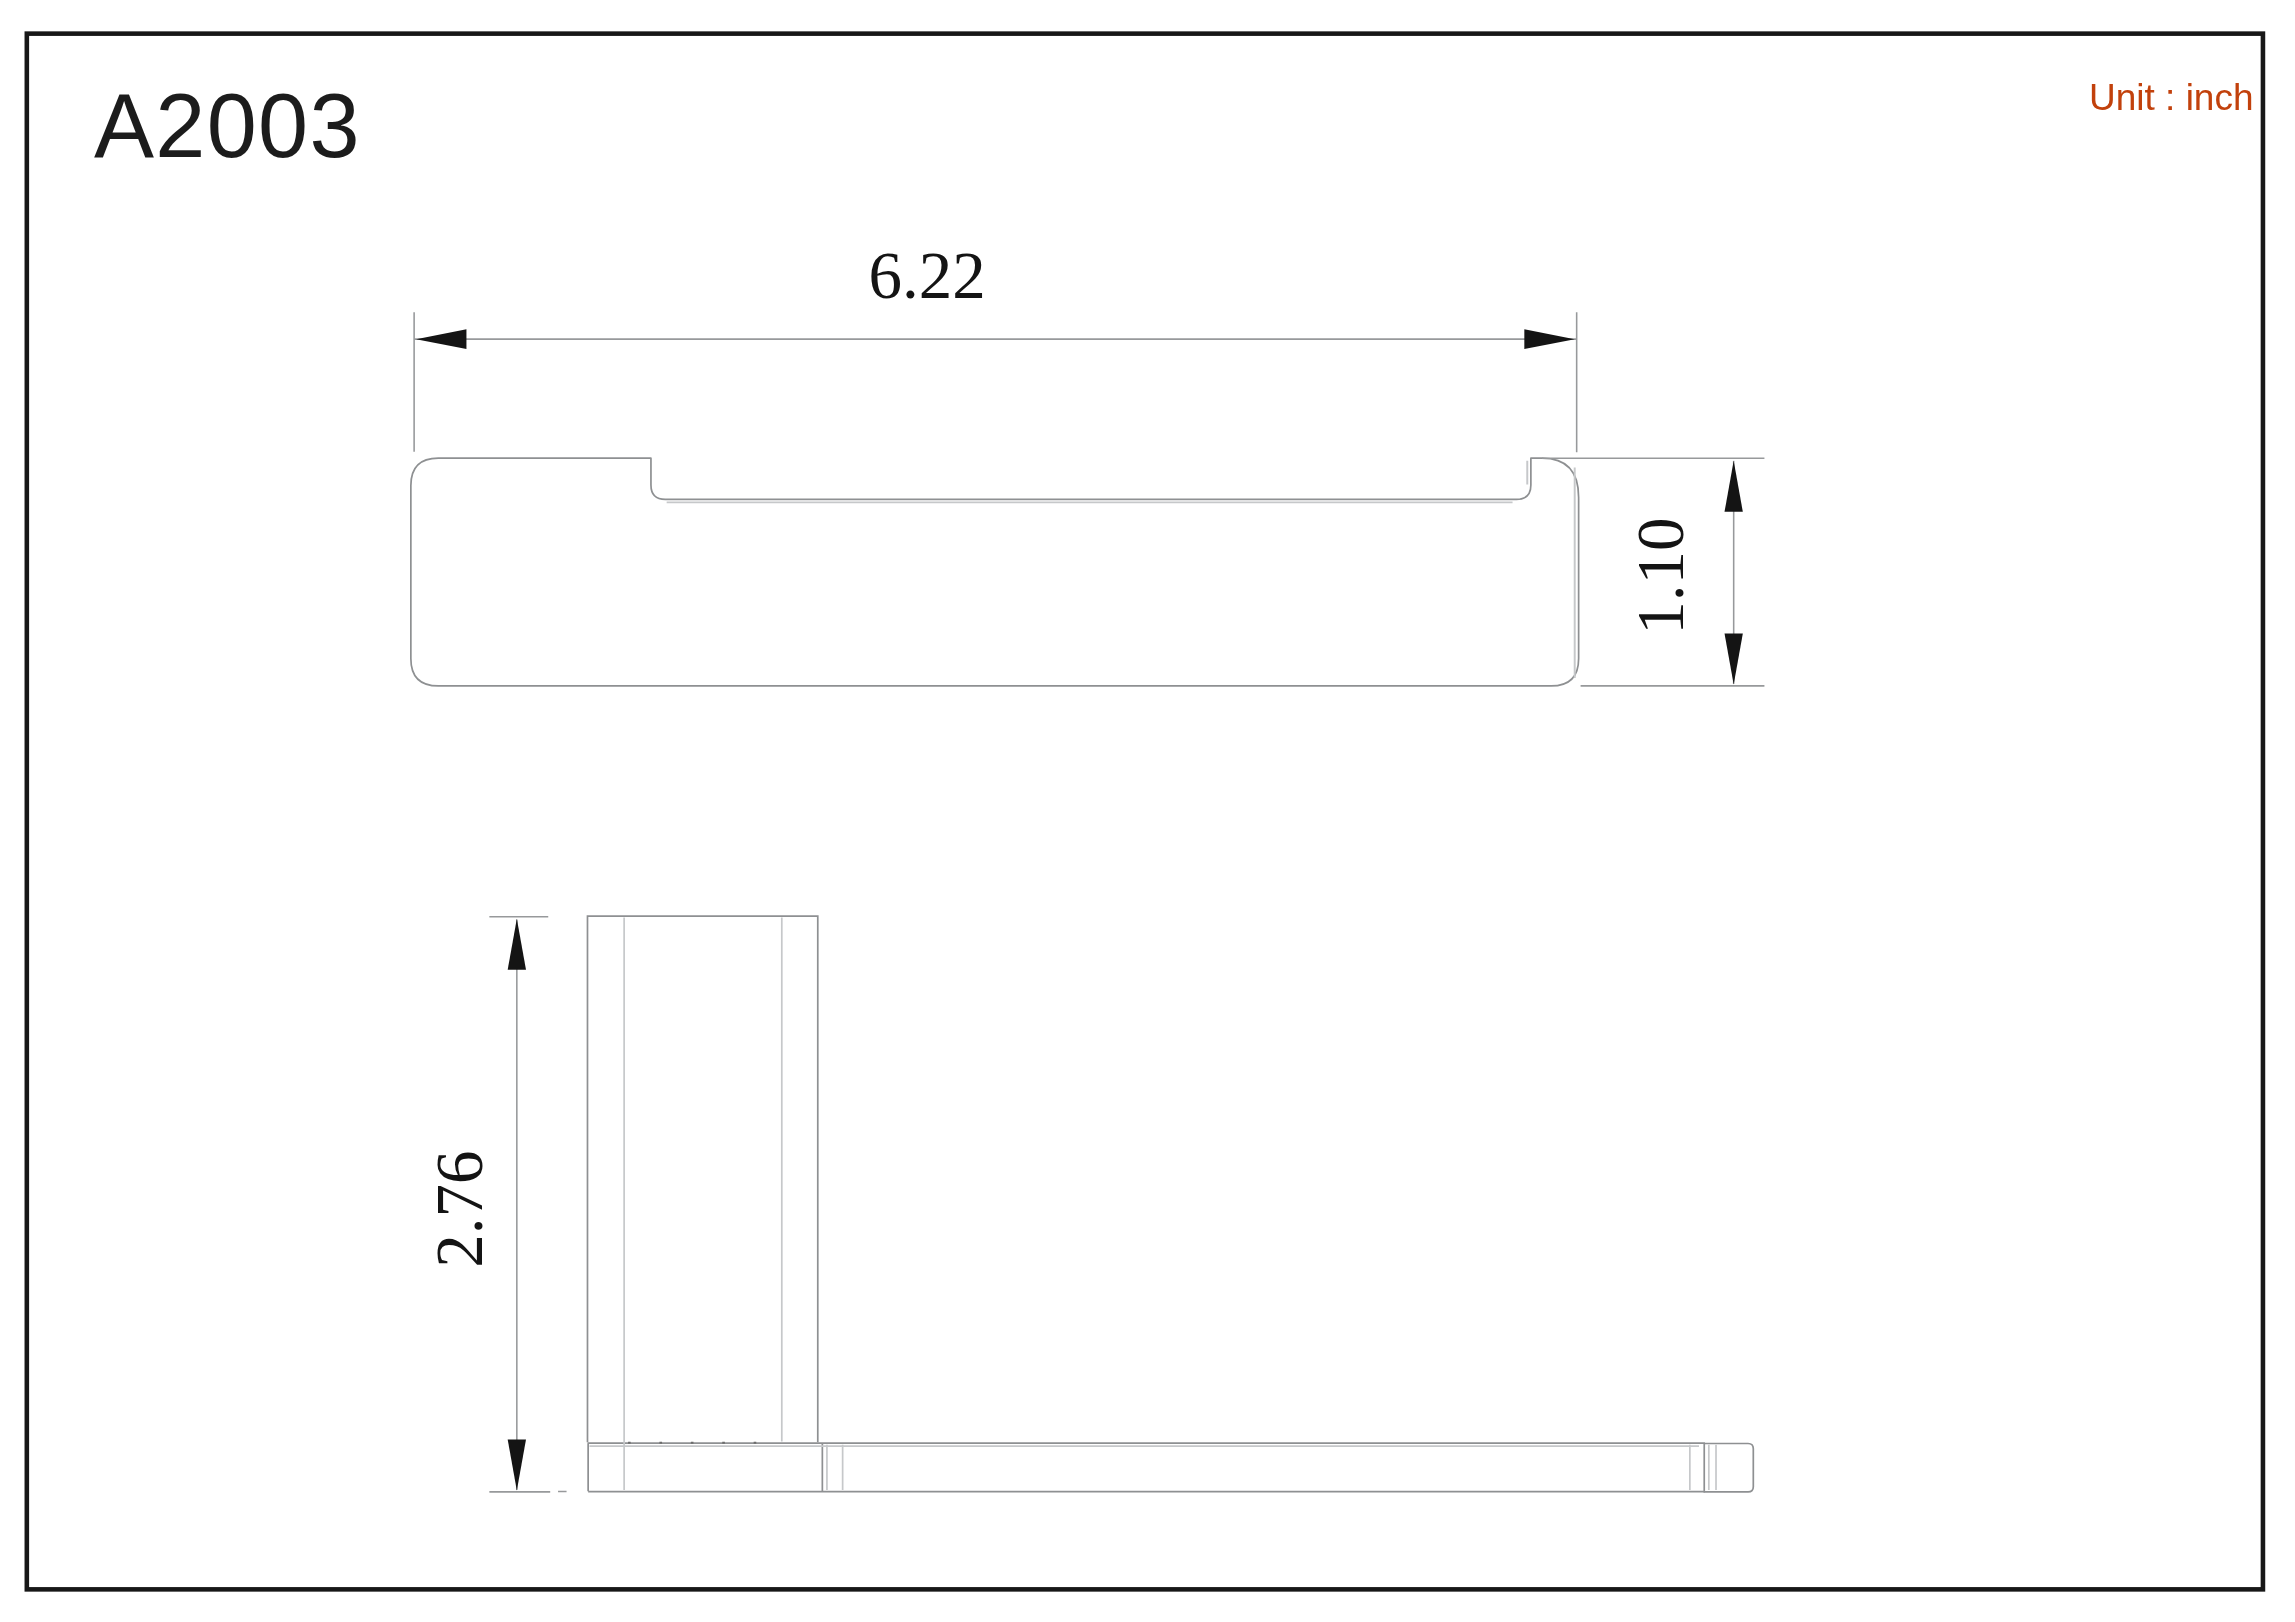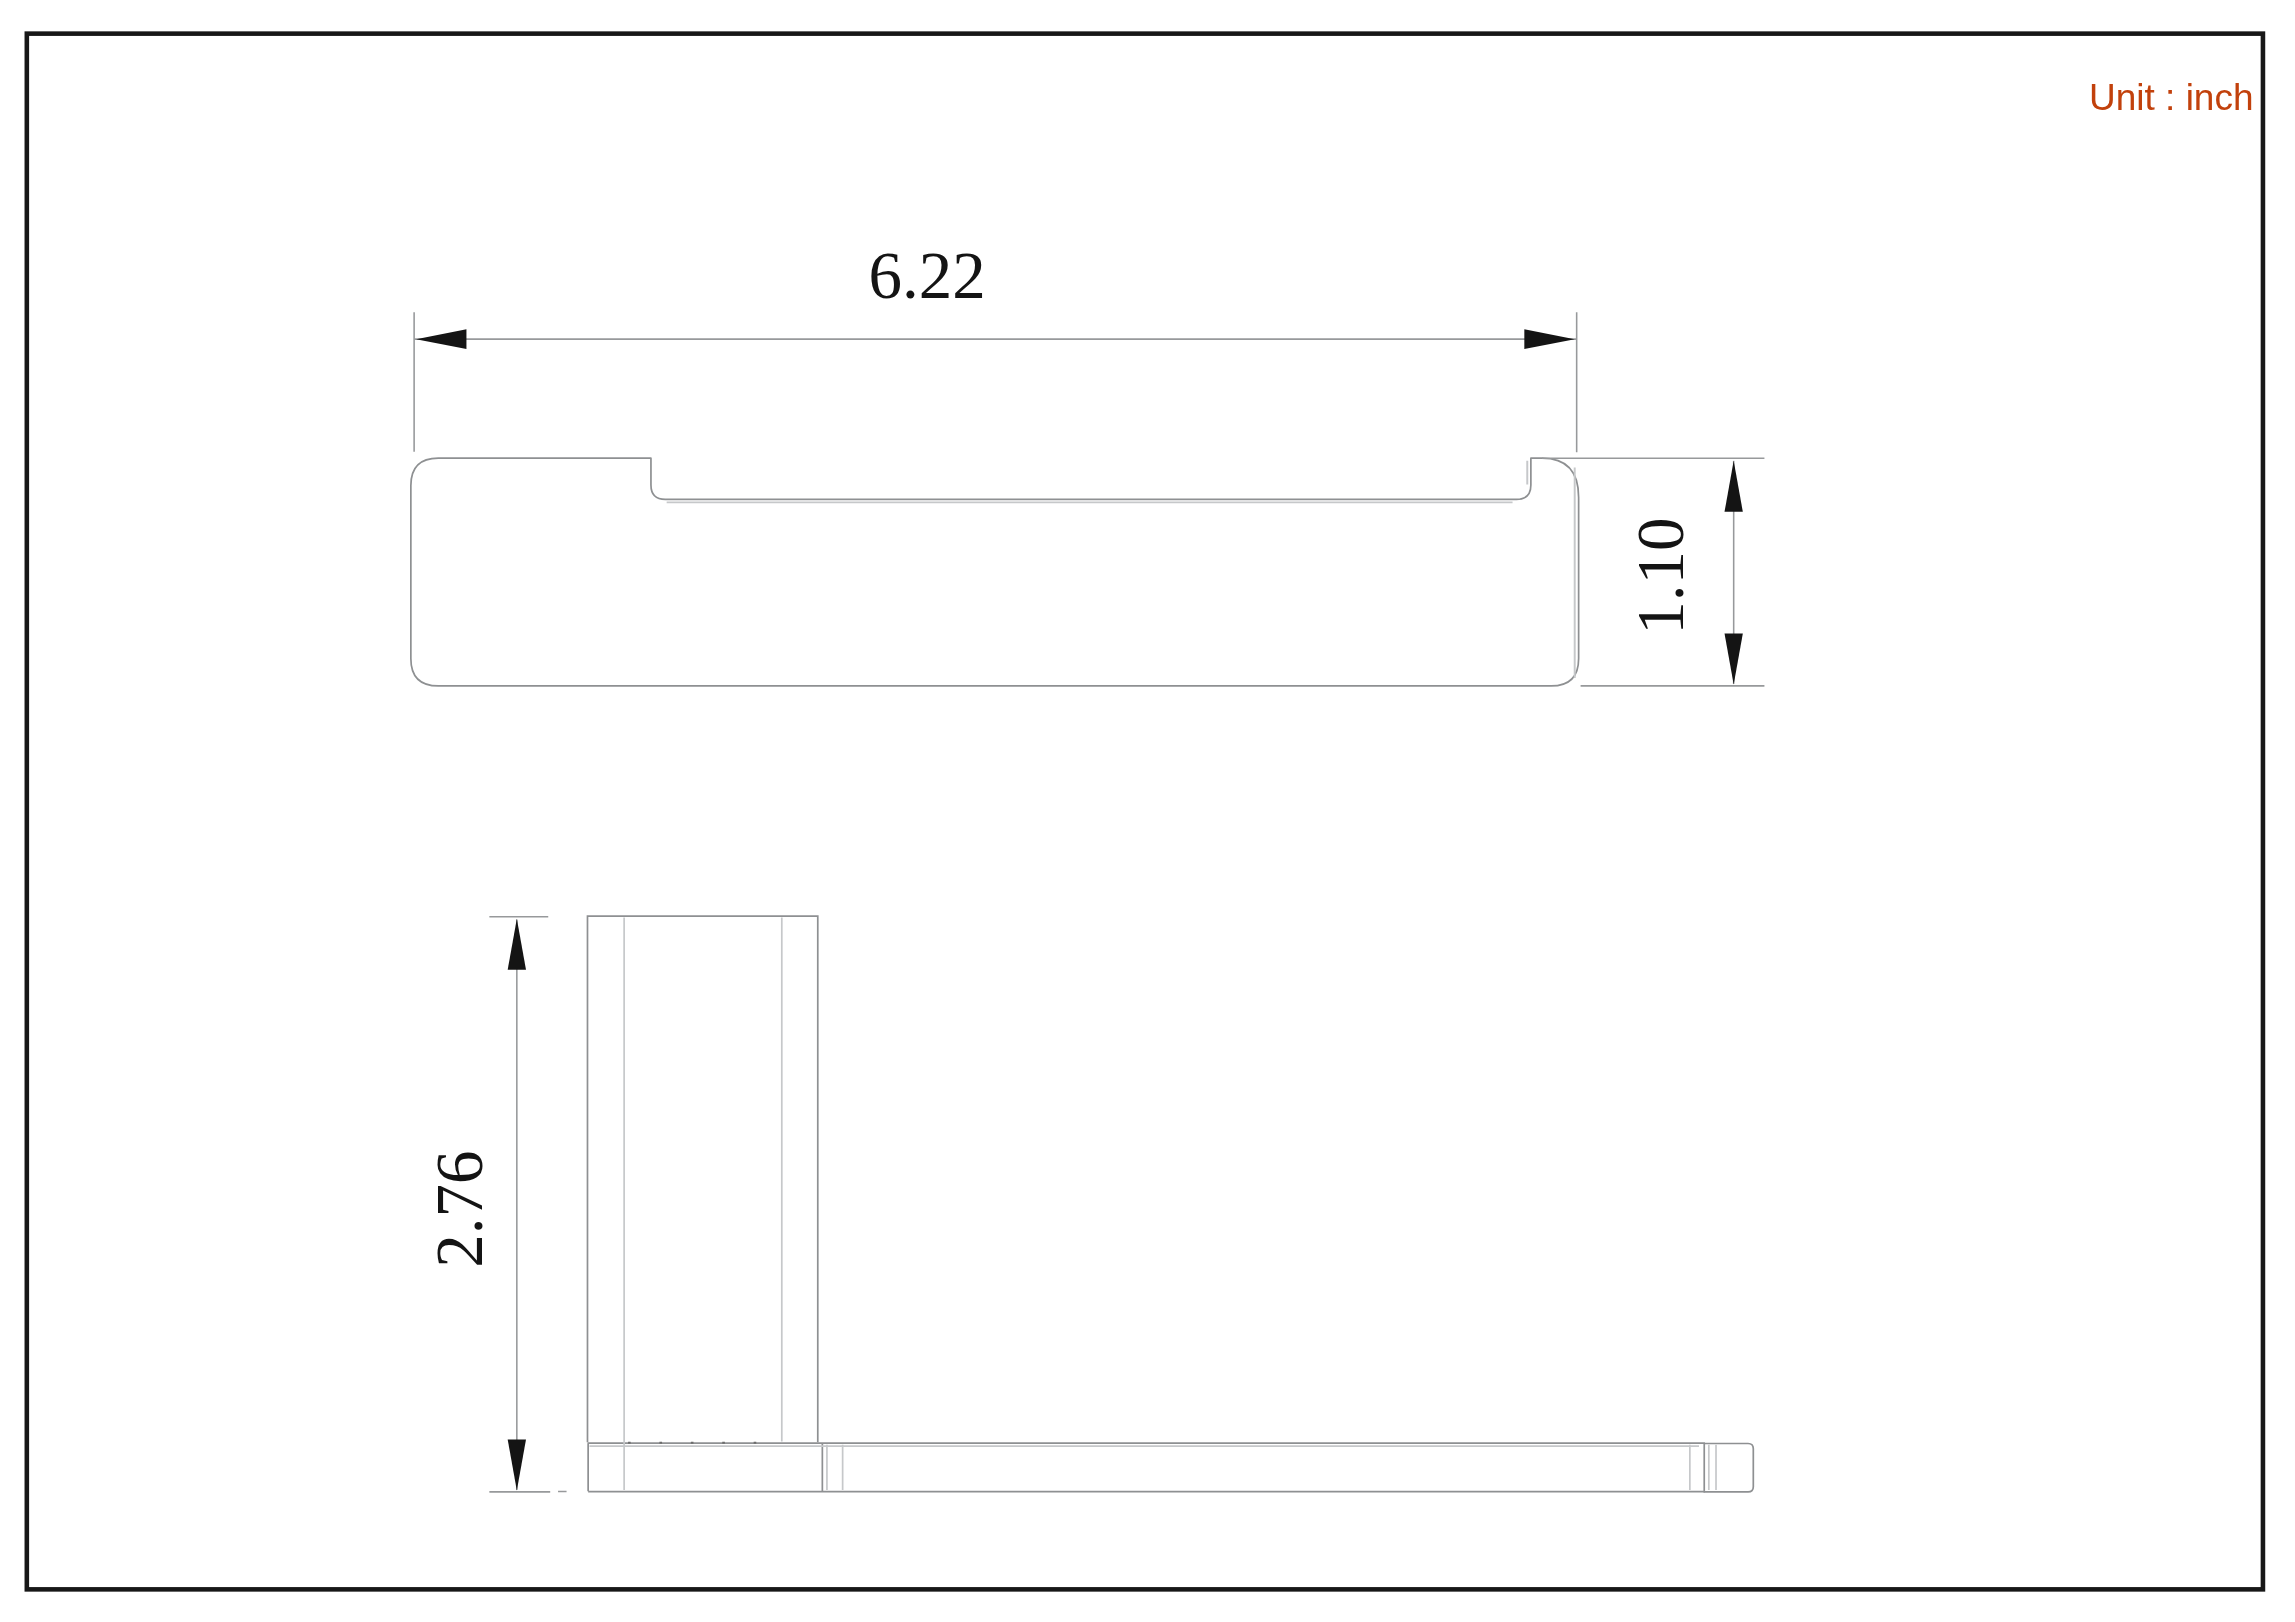--- a/index.html
+++ b/index.html
@@ -106,20 +106,21 @@
     </g>
 
     <g>
       <path d="M 748,1401 H 838 M 748,2280 H 841 M 853,2279.5 H 866" fill="none" stroke="#97999b" stroke-width="2.4"></path>
       <path d="M 790,1405 V 2277" fill="none" stroke="#97999b" stroke-width="2.4"></path>
       <polygon points="790,1404 776,1482 804,1482" fill="#141414"></polygon>
       <polygon points="790,2278 776,2200 804,2200" fill="#141414"></polygon>
     </g>
   </svg>
 
+  <div class="part-number">A2003</div>
 
   <div class="unit-label">Unit : inch</div>
 
   <div id="dim-top-width" class="dim-text">6.22</div>
 
   <div id="dim-top-height" class="dim-text vertical">1.10</div>
 
   <div id="dim-side-height" class="dim-text vertical">2.76</div>
 
 </div>

